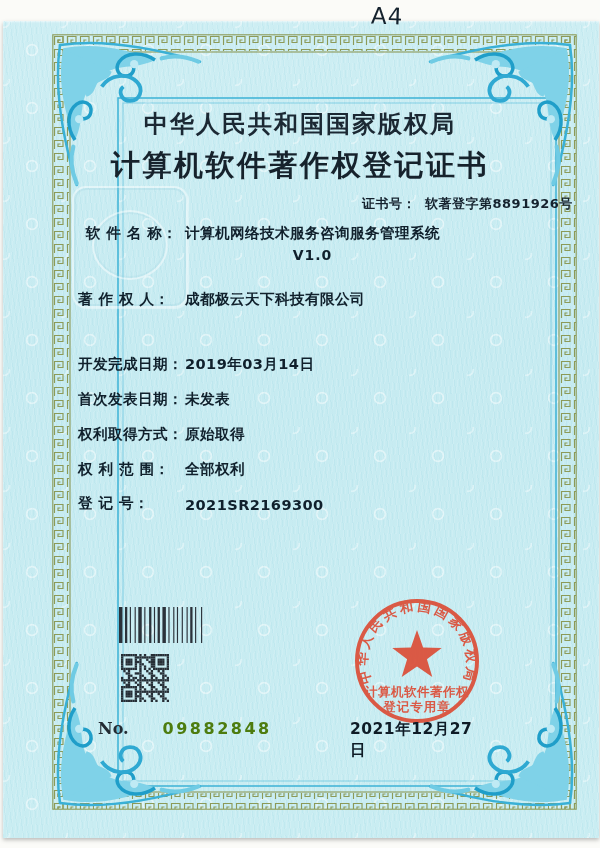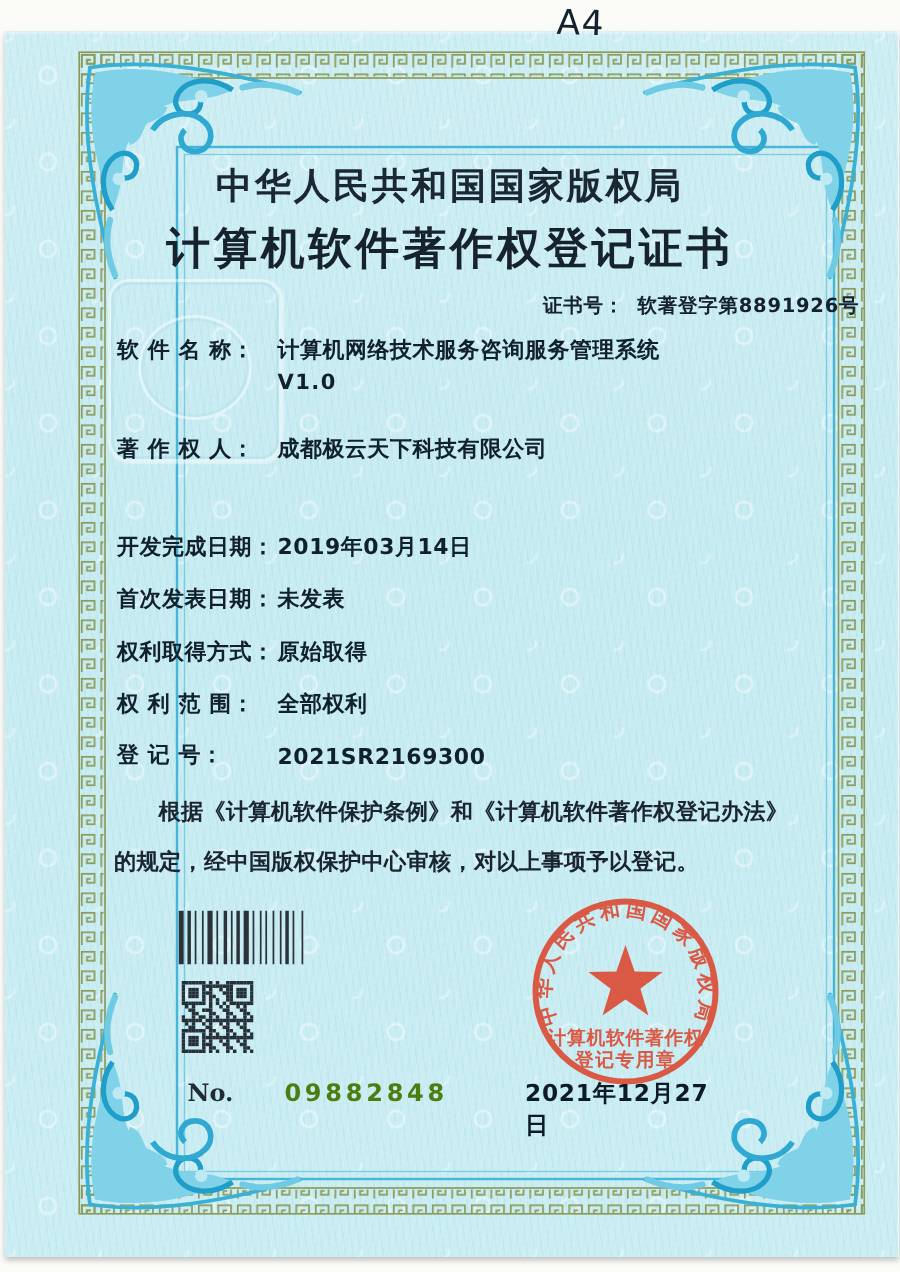--- a/index.html
+++ b/index.html
@@ -53,32 +53,32 @@
   .cert-title{
     left:0;width:600px;top:146px;text-align:center;
     font-family:"DejaVu Serif",serif;font-weight:700;font-size:29px;letter-spacing:2.5px;
     color:#16222c;
   }
   .cert-no{left:362px;top:195px;font-size:13px;font-weight:700;letter-spacing:.5px;}
   .cert-no .v{margin-left:9px;}
   .row{position:absolute;left:78px;font-size:14.6px;font-weight:700;letter-spacing:.4px;z-index:4;color:#10202c;display:flex;}
   .row .lbl{display:inline-block;min-width:107px;flex:0 0 107px;}
   .row .val{display:inline-block;}
-  .r0{top:224px;} .r1{top:290px;} .r2{top:355px;} .r3{top:390px;}
+  .r0{top:224px;text-align:center;} .r1{top:290px;} .r2{top:355px;} .r3{top:390px;}
   .r4{top:425px;} .r5{top:460px;} .r6{top:494px;align-items:flex-end;}
   .val .line2{margin-top:4px;font-size:14px;letter-spacing:1px;}
   .statement{
     left:76px;top:525px;width:460px;z-index:4;
     font-size:14.8px;font-weight:700;line-height:33px;letter-spacing:.2px;
     text-indent:2em;color:#1a2530;
   }
   svg.barcode{position:absolute;left:119px;top:607px;width:88px;height:36px;z-index:4;}
   svg.qr{position:absolute;left:121px;top:654px;width:48px;height:48px;z-index:4;}
   .no-line{left:98px;top:719px;font-size:16px;z-index:4;}
-  .no-line .no-label{font-family:"DejaVu Serif",serif;font-weight:700;color:#222b33;margin-left:27px;}
+  .no-line .no-label{font-family:"DejaVu Serif",serif;font-weight:700;color:#222b33;}
   .no-line .no-value{color:#4d7c0f;font-weight:600;letter-spacing:2.5px;margin-left:6px;padding-left:28px;}
   svg.seal{position:absolute;left:352px;top:596px;width:130px;height:130px;z-index:3;opacity:.9;}
   .date{left:350px;top:719px;width:134px;text-align:left;font-size:15.5px;font-weight:700;letter-spacing:.5px;color:#0e1b26;z-index:4;}
 </style>
 </head>
 <body>
 
 <div class="page">
 
   <div class="paper">
@@ -166,21 +166,20 @@
   </div>
   <div class="row r5">
     <span class="lbl">权 利 范 围：</span>
     <span class="val">全部权利</span>
   </div>
   <div class="row r6">
     <span class="lbl">登  记  号：</span>
     <span class="val">2021SR2169300</span>
   </div>
 
-  <div class="txt statement">根据《计算机软件保护条例》和《计算机软件著作权登记办法》的规定，经中国版权保护中心审核，对以上事项予以登记。</div>
 
   <svg class="barcode" id="barcode-svg" preserveAspectRatio="none" viewBox="0 0 76.6 20">
       <rect x="0" y="0" width="3" height="20" fill="#2b323a"></rect>
       <rect x="5.2" y="0" width="2" height="20" fill="#2b323a"></rect>
       <rect x="9.4" y="0" width="1" height="20" fill="#2b323a"></rect>
       <rect x="13.6" y="0" width="1" height="20" fill="#2b323a"></rect>
       <rect x="16.8" y="0" width="3" height="20" fill="#2b323a"></rect>
       <rect x="22.000000000000004" y="0" width="1" height="20" fill="#2b323a"></rect>
       <rect x="26.200000000000006" y="0" width="2" height="20" fill="#2b323a"></rect>
       <rect x="30.40000000000001" y="0" width="1" height="20" fill="#2b323a"></rect>

